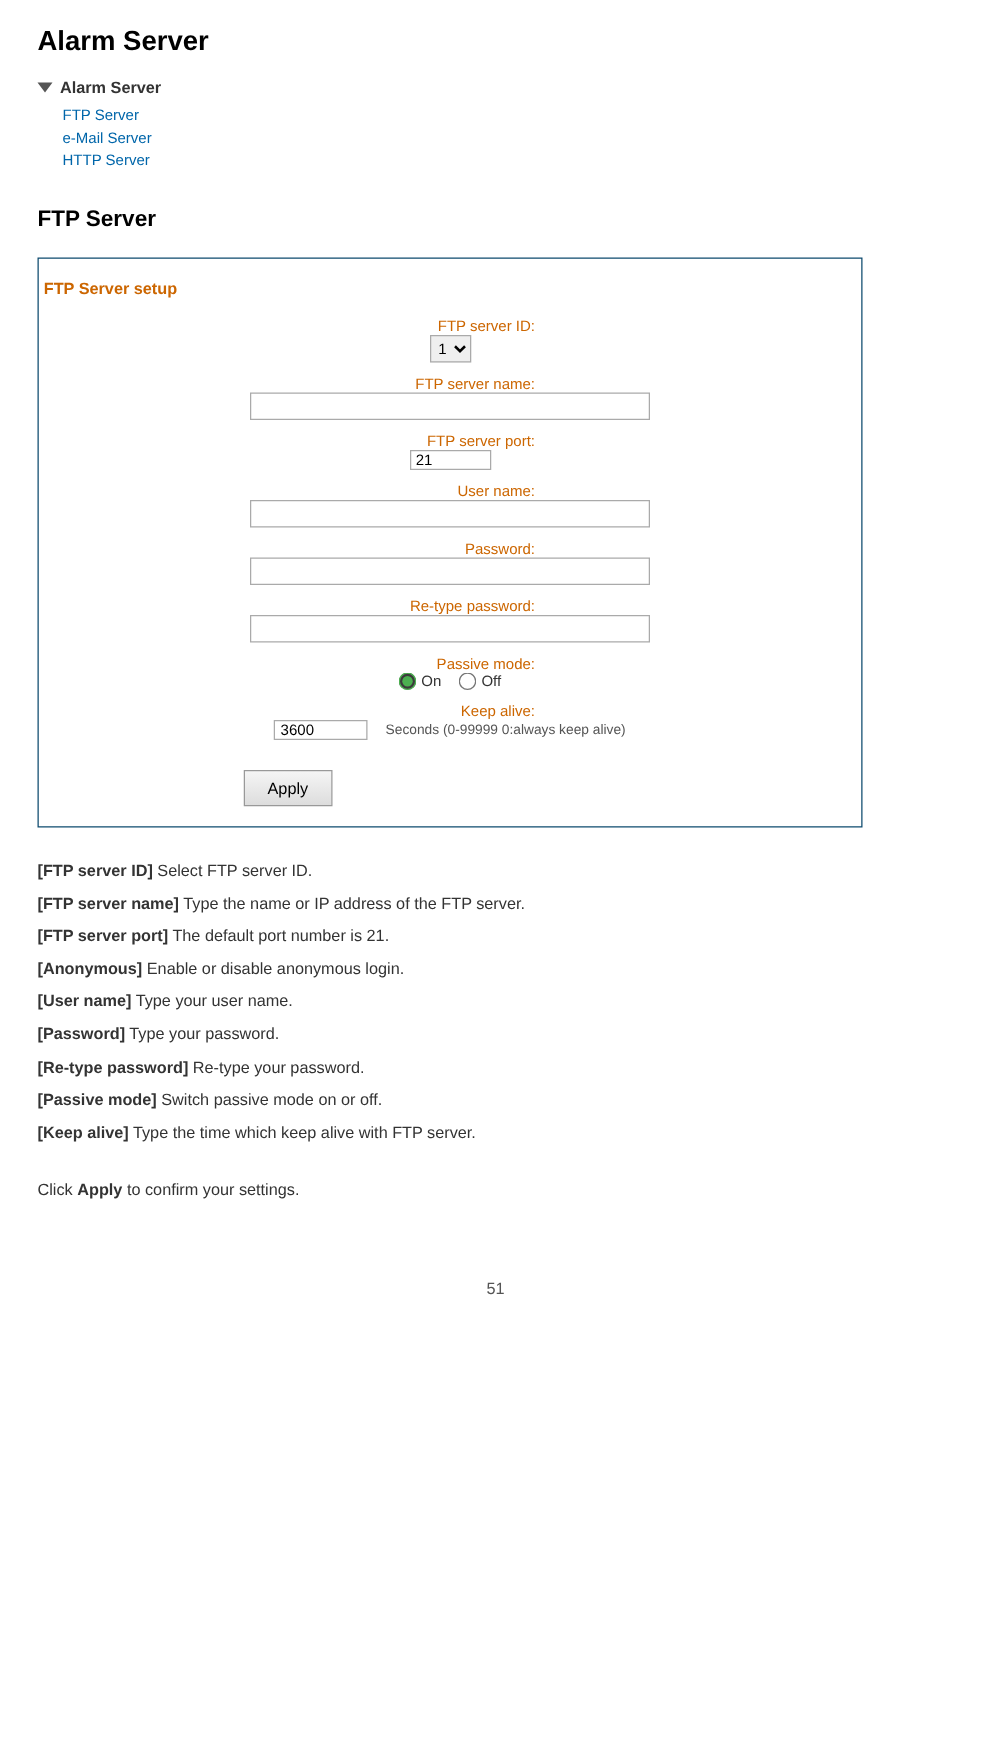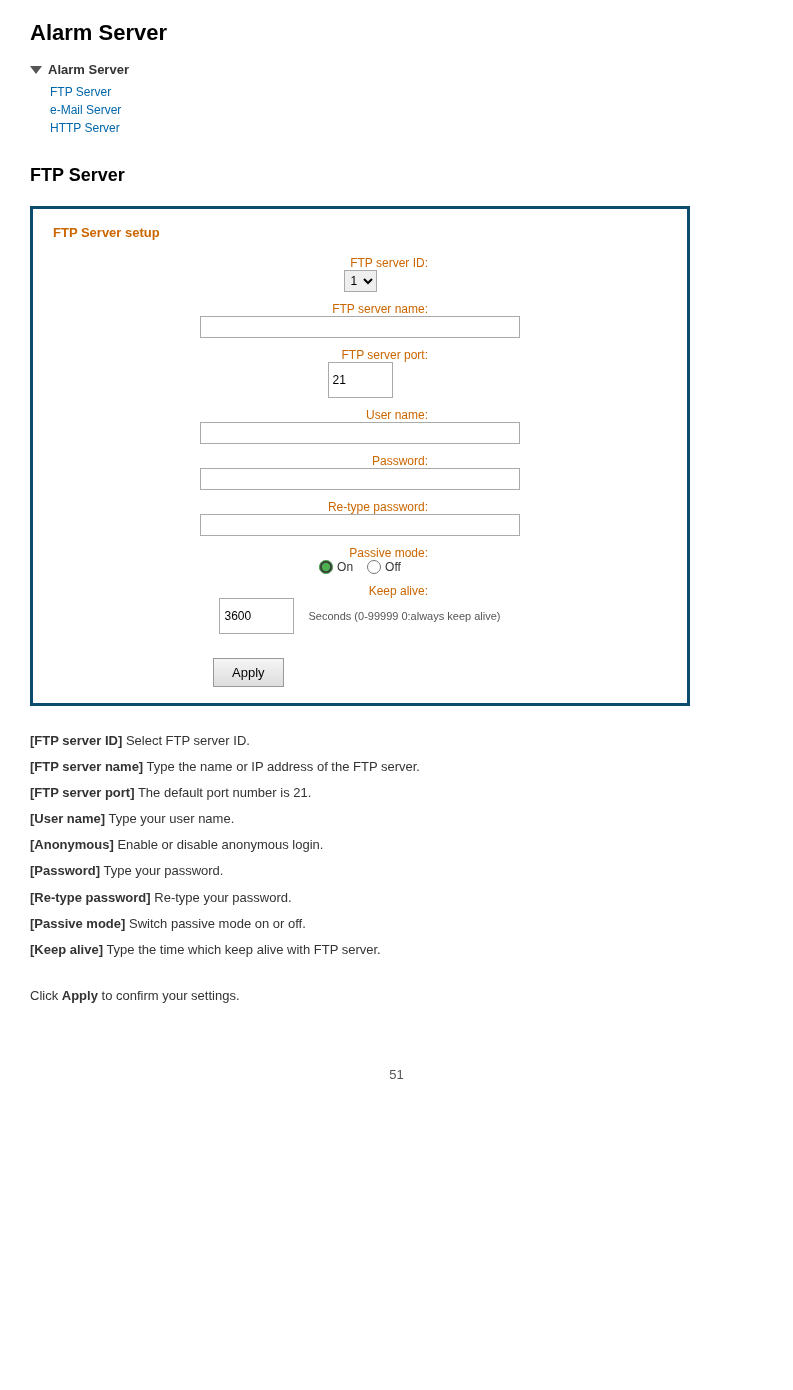--- a/index.html
+++ b/index.html
@@ -57,22 +57,22 @@
     }
 
     h2.section-title {
       font-size: 18px;
       font-weight: bold;
       color: #000;
       margin-bottom: 20px;
     }
 
     .setup-box {
-      border: 3px solid #0c4a6e;
-      padding: 16px 20px;
+      border: 1px solid #0c4a6e;
+      padding: 16px 4px;
       margin-bottom: 24px;
       width: 660px;
     }
 
     .setup-title {
       font-size: 13px;
       font-weight: bold;
       color: #cc6600;
       margin-bottom: 16px;
     }
@@ -104,21 +104,21 @@
       width: 320px;
       height: 22px;
       border: 1px solid #aaa;
       padding: 2px 4px;
       font-size: 12px;
       background: #fff;
     }
 
     input[type="number"] {
       width: 65px;
-      height: 36px;
+      height: 16px;
       border: 1px solid #aaa;
       padding: 2px 4px;
       font-size: 12px;
     }
 
     select {
       height: 22px;
       font-size: 12px;
       border: 1px solid #aaa;
       padding: 1px 2px;
@@ -290,28 +290,28 @@
   </p>
   <p>
     <span class="desc-bold">[FTP server name]</span>
     <span>Type the name or IP address of the FTP server.</span>
   </p>
   <p>
     <span class="desc-bold">[FTP server port]</span>
     <span>The default port number is 21.</span>
   </p>
   <p>
+    <span class="desc-bold">[Anonymous]</span>
+    <span>Enable or disable anonymous login.</span>
+  </p>
+  <p>
     <span class="desc-bold">[User name]</span>
     <span>Type your user name.</span>
   </p>
   <p>
-    <span class="desc-bold">[Anonymous]</span>
-    <span>Enable or disable anonymous login.</span>
-  </p>
-  <p>
     <span class="desc-bold">[Password]</span>
     <span>Type your password.</span>
   </p>
   <p>
     <span class="desc-bold">[Re-type password]</span>
     <span>Re-type your password.</span>
   </p>
   <p>
     <span class="desc-bold">[Passive mode]</span>
     <span>Switch passive mode on or off.</span>

